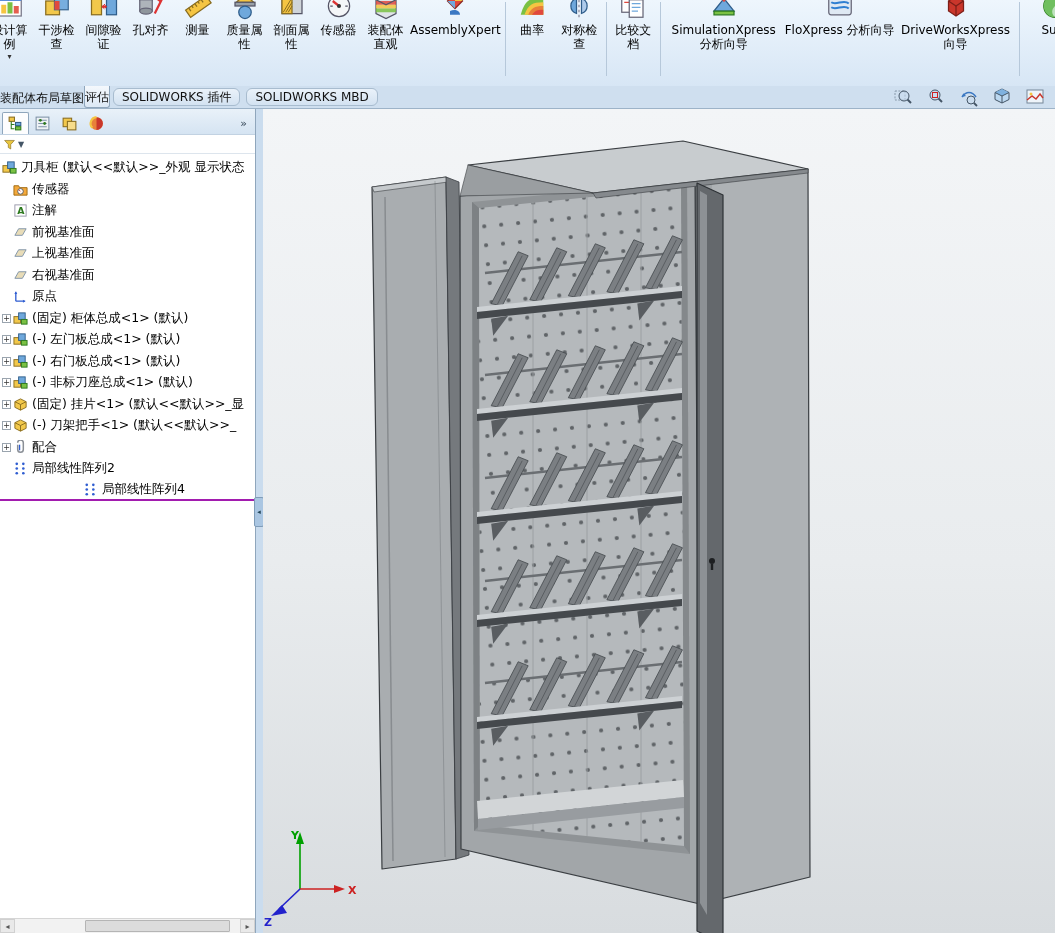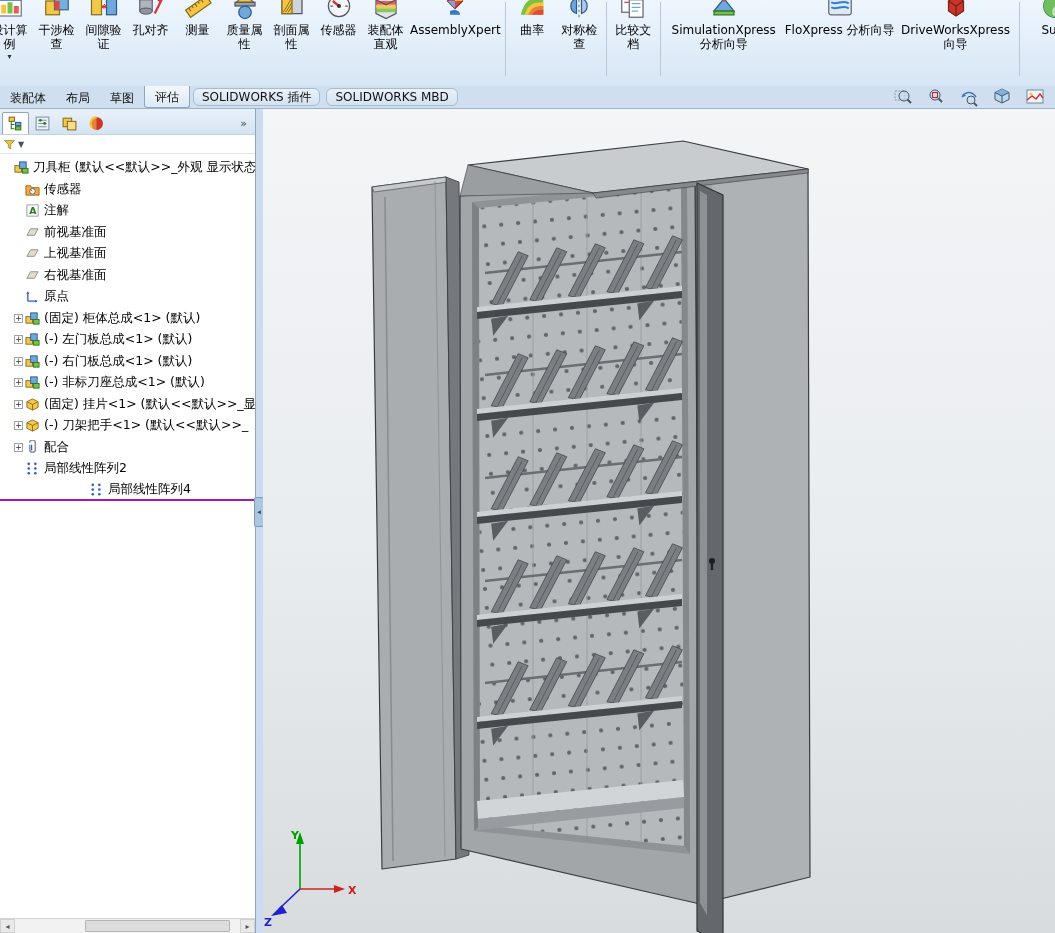--- a/index.html
+++ b/index.html
@@ -13,39 +13,39 @@
 .rbtn:first-child{margin-left:-14px;}
 .ricon{width:30px;height:30px;margin-top:-9px;flex:none;}
 .ricon svg{width:30px;height:30px;display:block;}
 .rlabel{font-size:12px;line-height:14px;text-align:center;margin-top:2px;}
 .rdrop{font-size:8px;color:#333;line-height:9px;margin-top:1px;}
 .rsep{width:1px;align-self:stretch;background:#b6c8da;margin:2px 3px 10px;flex:none;}
 
 
 .tabrow{position:absolute;left:0;top:86px;width:100%;height:23px;background:#cfdfef;border-bottom:1px solid #9db3c8;display:flex;align-items:stretch;}
 .tabs{display:flex;align-items:stretch;flex:1;}
-.tab{padding:4px 10px 2px;font-size:12px;color:#111;cursor:default;white-space:nowrap;}
+.tab{padding:4px 0 2px;font-size:12px;color:#111;cursor:default;white-space:nowrap;}
 .tab.active{background:linear-gradient(#f4f8fc,#dde9f6);border:1px solid #8fa6bc;border-top:none;border-radius:0 0 3px 3px;padding-top:3px;}
 .tab.boxed{border:1px solid #a8bccf;background:linear-gradient(#eaf2fa,#d3e2f1);margin:2px 3px;padding:1px 8px;border-radius:6px;display:flex;align-items:center;}
 .viewtools{display:flex;align-items:center;gap:13px;padding-right:10px;}
 .vicon{width:20px;height:20px;}
 .vicon svg{width:20px;height:20px;display:block;}
 
 
 .leftpanel{position:absolute;left:0;top:109px;width:256px;height:824px;background:#fff;border-right:1px solid #8fa6bc;display:flex;flex-direction:column;overflow:hidden;}
 .ptabs{height:26px;flex:none;background:linear-gradient(#e9f1f9,#d5e4f2);border-bottom:1px solid #c2d2e2;display:flex;align-items:flex-end;padding:2px 2px 0;}
 .ptab{width:27px;height:22px;display:flex;align-items:center;justify-content:center;border:1px solid transparent;border-bottom:none;}
 .ptab.active{background:#fdfdfe;border-color:#8fa6bc;border-radius:2px 2px 0 0;}
 .ptab svg{width:17px;height:17px;display:block;}
 .pchevron{margin-left:auto;font-size:11px;color:#345;padding:0 6px 4px;}
 .filterrow{height:19px;flex:none;border-bottom:1px solid #dde5ed;display:flex;align-items:center;padding-left:3px;gap:2px;background:#fff;}
 .funnel svg{width:13px;height:13px;display:block;}
 .fdrop{font-size:8px;color:#456;}
 .tree{flex:1;overflow:hidden;padding-top:3px;}
-.trow{display:flex;align-items:center;height:21.5px;white-space:nowrap;padding-left:14px;position:relative;}
+.trow{display:flex;align-items:center;height:21.5px;white-space:nowrap;padding-left:2px;position:relative;}
 .gutter{width:11px;flex:none;display:flex;align-items:center;}
 .exp{width:9px;height:9px;border:1px solid #9aa4ae;background:#fff;font-size:8px;line-height:7px;color:#333;display:flex;align-items:center;justify-content:center;}
 .ticon{width:15px;height:15px;margin-right:4px;flex:none;}
 .ticon svg{width:15px;height:15px;display:block;}
 .tlabel{font-size:12.5px;}
 .trow.selected{border-bottom:2px solid #a21caf;justify-content:center;}
 .hscroll{height:15px;flex:none;background:#f2f2f2;border-top:1px solid #d5d5d5;display:flex;align-items:stretch;}
 .sarrow{width:15px;display:flex;align-items:center;justify-content:center;font-size:8px;color:#555;background:#e9e9e9;border:1px solid #d0d0d0;}
 .strack{flex:1;position:relative;}
 .sthumb{position:absolute;left:70px;width:145px;top:1px;bottom:1px;background:#dcdcdc;border:1px solid #b5b5b5;border-radius:1px;}

